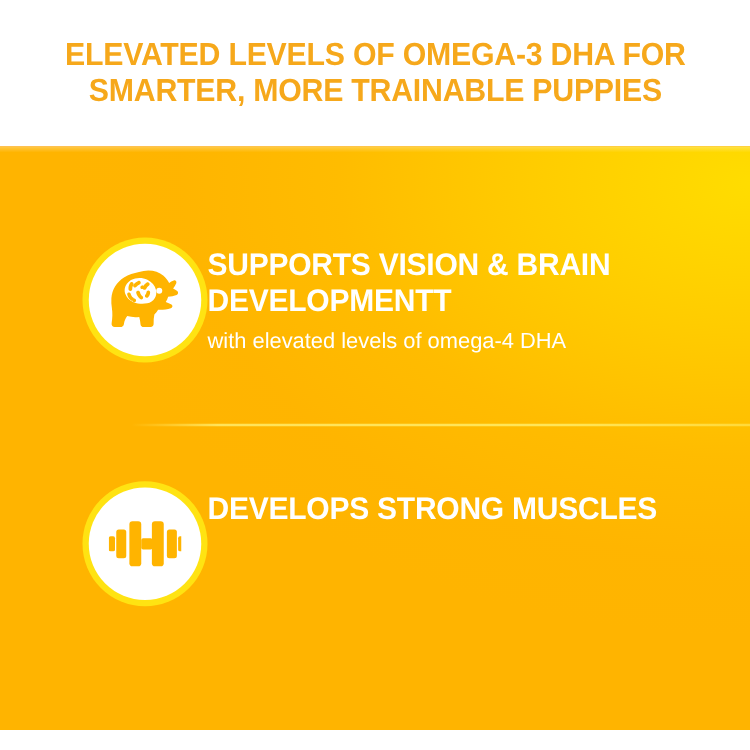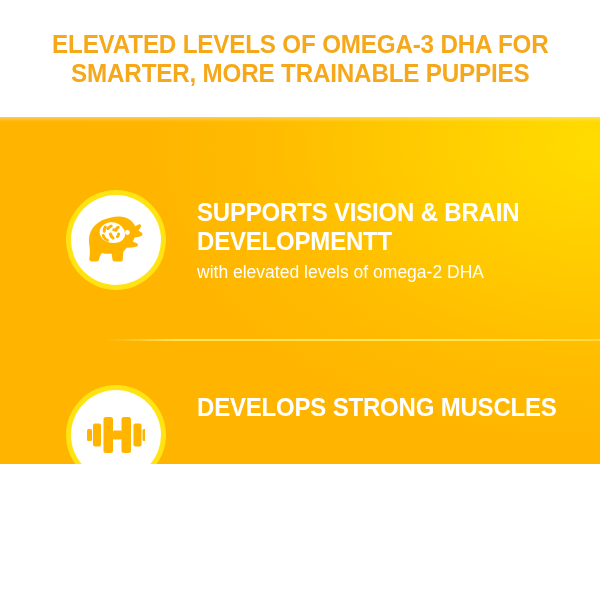--- a/index.html
+++ b/index.html
@@ -4,21 +4,21 @@
 <style>
   html,body{margin:0;padding:0;}
   body{
     width:600px;height:600px;
     background:#ffffff;
     font-family:"Liberation Sans", sans-serif;
     overflow:hidden;
   }
   .poster{
     position:relative;
-    width:600px;height:464px;
+    width:600px;height:584px;
     background:#fca5a5;
     overflow:hidden;
   }
 
   
   .header{
     position:absolute;
     left:0;top:0;width:600px;height:117px;
     background:#ffffff;
     display:flex;
@@ -90,21 +90,20 @@
     width:90px;height:90px;
     border-radius:50%;
     background:#ffffff;
     display:flex;
     align-items:center;
     justify-content:center;
   }
   .badge svg{display:block;}
 
   .feature-text{
-    margin-left:31px;
     padding-top:8px;
   }
   .feature-title{
     color:#ffffff;
     font-weight:bold;
     font-size:25px;
     line-height:28.5px;
     letter-spacing:-0.2px;
     transform:scaleX(0.96);
     transform-origin:left center;
@@ -172,21 +171,21 @@
 
                 <circle cx="40.4" cy="17.5" r="2.4"></circle>
               </g>
             </svg>
           </span>
         </div>
       </div>
       <div class="feature-text">
         <div class="feature-title">SUPPORTS VISION &amp; BRAIN
 DEVELOPMENTT</div>
-        <div class="feature-sub">with elevated levels of omega-2 DHA</div>
+        <div class="feature-sub">with elevated levels of omega-4 DHA</div>
       </div>
     </div>
 
     <div class="feature feature-muscles">
       <div class="badge">
         <div class="badge-inner">
           <span>
             <svg width="58" height="42" viewBox="0 0 58 42" aria-hidden="true">
               <g fill="#ffb400">
 

